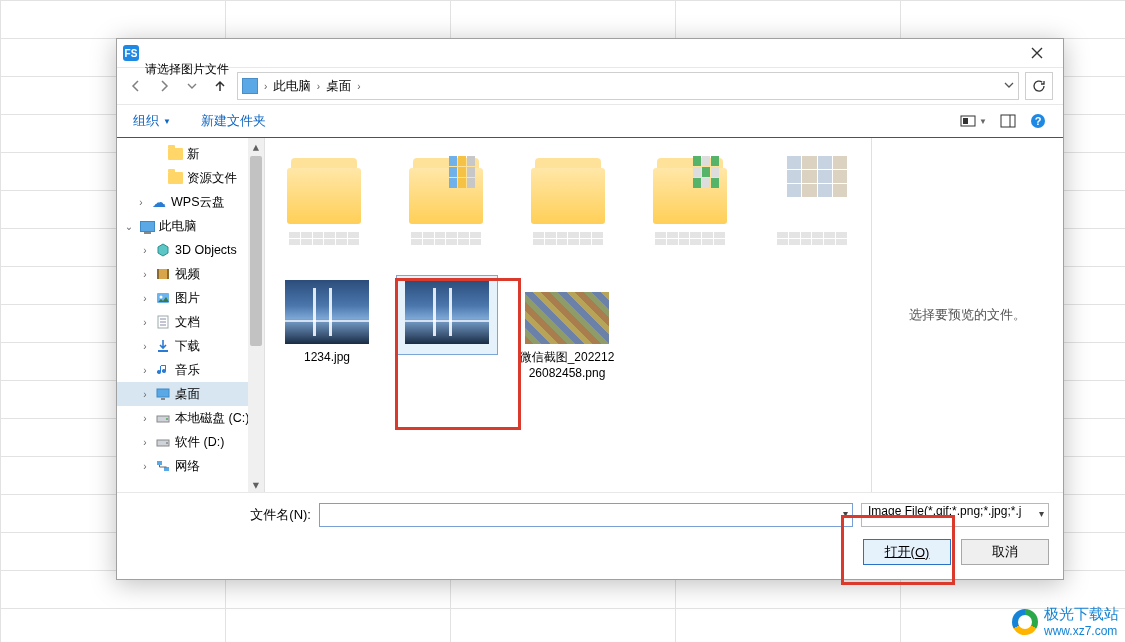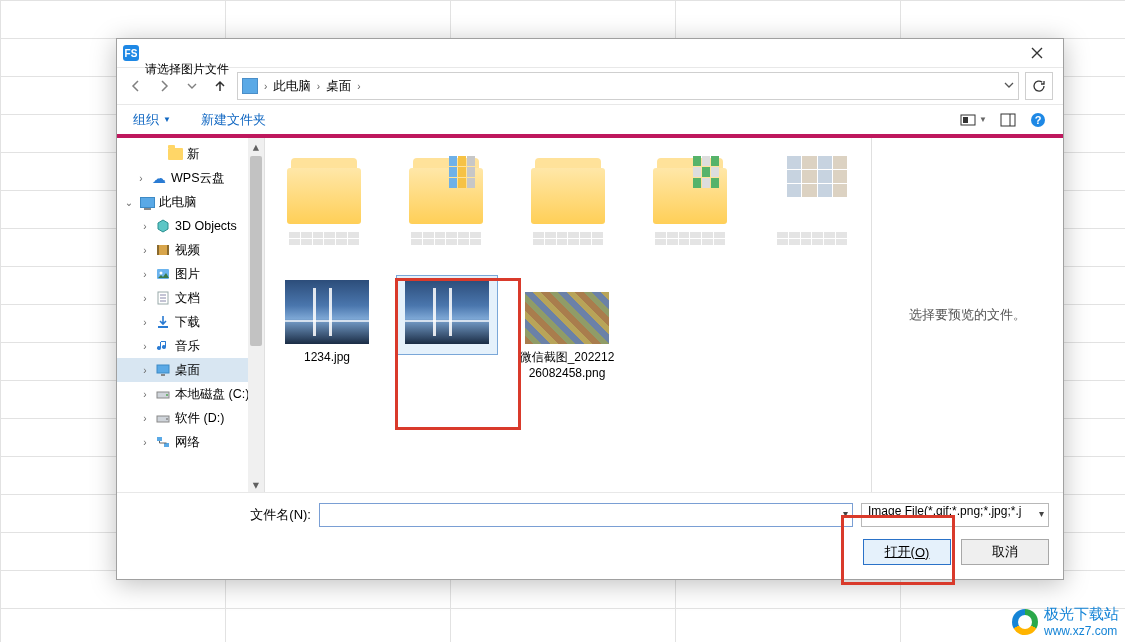--- a/index.html
+++ b/index.html
@@ -21,21 +21,21 @@
   .nav-btn.enabled { color:#303030; cursor:pointer; }
   .addressbar { flex:1; height:28px; border:1px solid #cfcfcf; display:flex; align-items:center; padding:0 4px; gap:6px; font-size:12.5px; }
   .addressbar .pc-icon { width:16px; height:16px; background:#5aa9e6; border:1px solid #4a8ec8; }
   .crumb-sep { color:#606060; font-size:10px; }
   .addr-drop { margin-left:auto; color:#555; }
   .refresh { width:28px; height:28px; border:1px solid #cfcfcf; display:flex; align-items:center; justify-content:center; color:#333; cursor:pointer; }
   .refresh svg { width:14px; height:14px; }
   .searchbox { width:210px; height:28px; border:1px solid #cfcfcf; display:flex; align-items:center; padding:0 8px; gap:6px; font-size:12.5px; color:#888; }
   .searchbox svg { width:13px; height:13px; color:#666; }
   
-  .toolbar { height:34px; border-top:1px solid #e8e8e8; border-bottom:4px solid #be185d; display:flex; align-items:center; padding:0 10px; font-size:13px; }
+  .toolbar { height:34px; border-top:1px solid #e8e8e8; border-bottom:1px solid #be185d; display:flex; align-items:center; padding:0 10px; font-size:13px; }
   .tool-link { color:#1067c2; cursor:pointer; display:flex; align-items:center; gap:4px; padding:3px 6px; }
   .tool-link .dd { font-size:8px; }
   .tool-spacer { flex:1; }
   .tool-ico { width:30px; height:24px; display:flex; align-items:center; justify-content:center; color:#333; cursor:pointer; }
   .tool-ico svg { width:16px; height:16px; }
   .body { flex:1; display:flex; min-height:0; }
   
   .sidebar { width:169px; border-right:1px solid #e0e0e0; position:relative; overflow:hidden; font-size:12.5px; background:#fff; }
   .tree { padding:4px 0; }
   .tree-item { height:24px; display:flex; align-items:center; gap:4px; padding-right:4px; cursor:pointer; white-space:nowrap; }
@@ -190,20 +190,27 @@
 
     <div class="sidebar">
       <div class="tree" id="tree">
           <div class="tree-item" style="padding-left: 34px;">
             <span class="exp empty"></span>
             <span class="ic">
               <span class="ic-folder"></span>
             </span>
             <span>新</span>
           </div>
+          <div class="tree-item" style="padding-left: 34px;">
+            <span class="exp empty"></span>
+            <span class="ic">
+              <span class="ic-folder"></span>
+            </span>
+            <span>资源文件</span>
+          </div>
           <div class="tree-item" style="padding-left: 18px;">
             <span class="exp ">›</span>
             <span class="ic">
               <span class="ic-cloud">☁</span>
             </span>
             <span>WPS云盘</span>
           </div>
           <div class="tree-item" style="padding-left: 6px;">
             <span class="exp ">⌄</span>
             <span class="ic">

